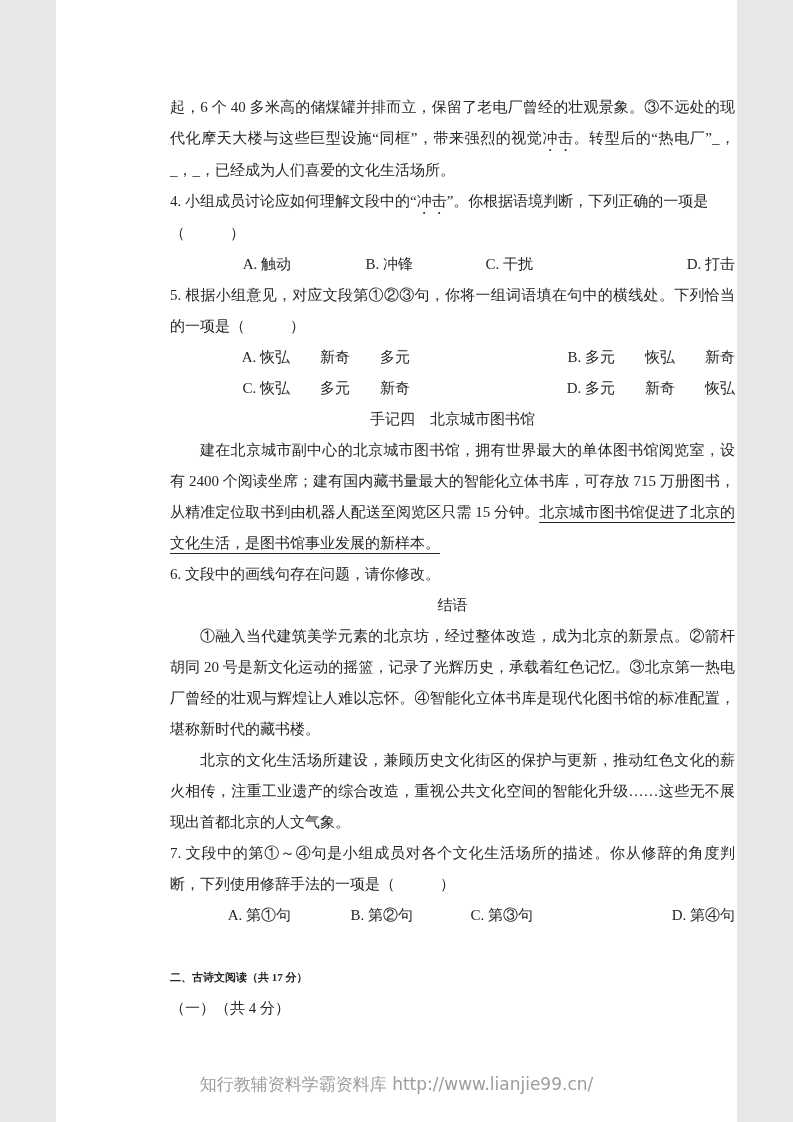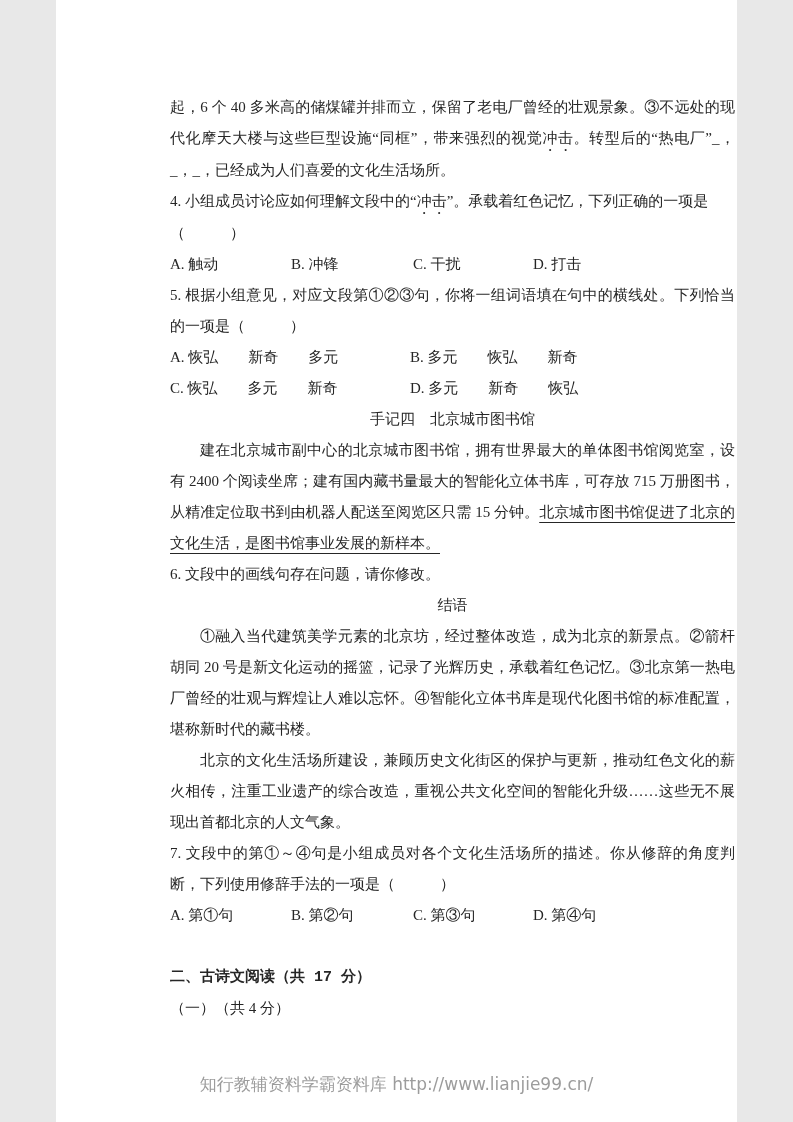--- a/index.html
+++ b/index.html
@@ -40,42 +40,42 @@
   .opts4 {
     display: grid;
     grid-template-columns: 121px 122px 120px auto;
     text-align: left;
   }
   .opts2 {
     display: grid;
     grid-template-columns: 240px auto;
     text-align: left;
   }
-  .opt { white-space: pre; }
+  .opt { white-space: pre; text-align: right; }
   .sec-heading { font-weight: bold; margin-top: 31px; }
   .footer {
     position: absolute;
     left: 0;
     bottom: 26px;
     width: 100%;
     text-align: center;
     font-family: "DejaVu Sans", "Liberation Sans", sans-serif;
     font-size: 17px;
     color: #9c9c9c;
   }
 </style>
 </head>
 <body>
 
 <div class="page">
   <main class="content">
 
     <p class="para"><span>起，6 个 40 多米高的储煤罐并排而立，保留了老电厂曾经的壮观景象。③不远处的现代化摩天大楼与这些巨型设施“同框”，带来强烈的视觉</span><span class="emph">冲击</span><span>。转型后的“热电厂”_，_，_，已经成为人们喜爱的文化生活场所。</span></p>
 
-    <p class="para"><span>4. 小组成员讨论应如何理解文段中的“</span><span class="emph">冲击</span><span>”。承载着红色记忆，下列正确的一项是</span></p>
+    <p class="para"><span>4. 小组成员讨论应如何理解文段中的“</span><span class="emph">冲击</span><span>”。你根据语境判断，下列正确的一项是</span></p>
     <p class="para">（　　　）</p>
     <div class="opts4">
       <span class="opt">A. 触动</span>
       <span class="opt">B. 冲锋</span>
       <span class="opt">C. 干扰</span>
       <span class="opt">D. 打击</span>
     </div>
 
     <p class="para">5. 根据小组意见，对应文段第①②③句，你将一组词语填在句中的横线处。下列恰当的一项是（　　　）</p>
     <div class="opts2">
@@ -97,21 +97,21 @@
     <p class="para indent">北京的文化生活场所建设，兼顾历史文化街区的保护与更新，推动红色文化的薪火相传，注重工业遗产的综合改造，重视公共文化空间的智能化升级……这些无不展现出首都北京的人文气象。</p>
 
     <p class="para">7. 文段中的第①～④句是小组成员对各个文化生活场所的描述。你从修辞的角度判断，下列使用修辞手法的一项是（　　　）</p>
     <div class="opts4">
       <span class="opt">A. 第①句</span>
       <span class="opt">B. 第②句</span>
       <span class="opt">C. 第③句</span>
       <span class="opt">D. 第④句</span>
     </div>
 
-    <h2 class="para sec-heading" style="font-size:15px;font-family:Liberation Mono, monospace;">二、古诗文阅读（共 17 分）</h2>
+    <h2 class="para sec-heading" style="font-size:11px;">二、古诗文阅读（共 17 分）</h2>
     <p class="para">（一）（共 4 分）</p>
 
   </main>
 
   <footer class="footer">
     <span>知行教辅资料学霸资料库 http://www.lianjie99.cn/</span>
   </footer>
 </div>
 
 </body></html>

